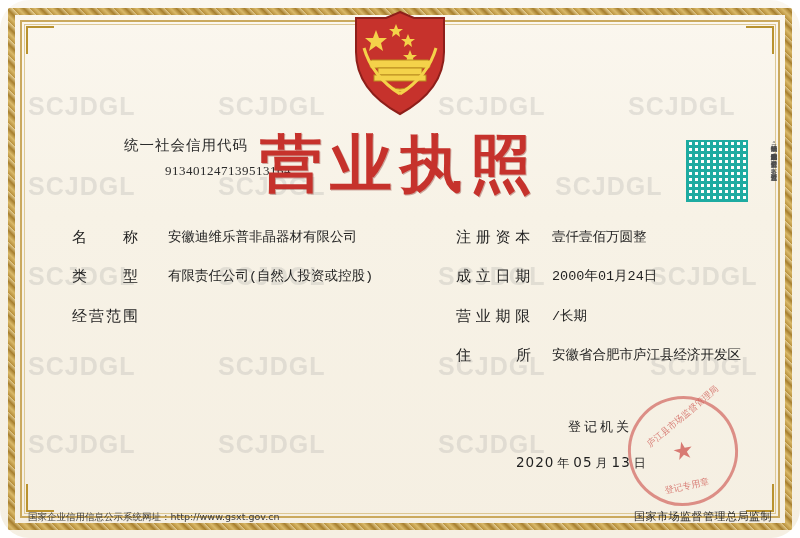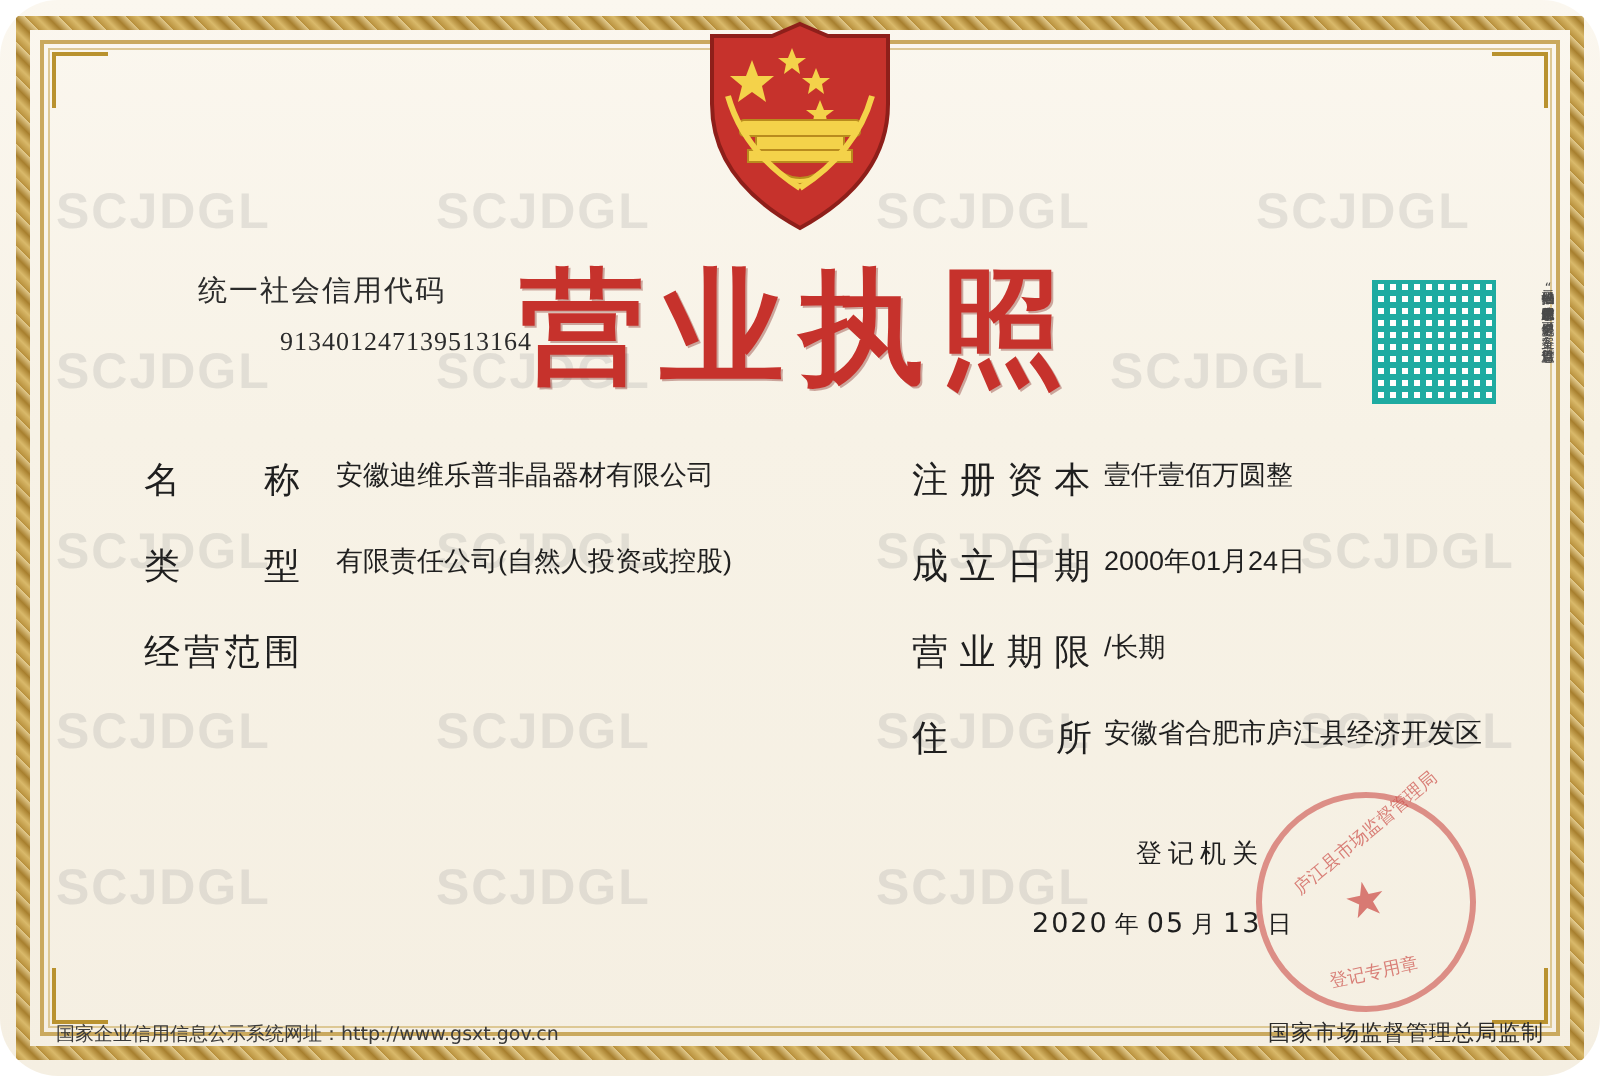--- a/index.html
+++ b/index.html
@@ -75,21 +75,21 @@
     left: 50%;
     transform: translateX(-50%);
     top: 8px;
     width: 120px;
     height: 116px;
   }
 
   
   .credit-code {
     position: absolute;
-    left: 56px;
+    left: 81px;
     top: 136px;
     width: 210px;
     text-align: center;
     color: #2b2b2b;
   }
   .credit-code .cc-label {
     font-size: 14.5px;
     letter-spacing: 1px;
     margin-bottom: 8px;
     font-family: "DejaVu Sans", sans-serif;
@@ -164,29 +164,29 @@
   }
   .row {
     display: flex;
     align-items: flex-start;
     margin-bottom: 19px;
   }
   .lab {
     flex: 0 0 auto;
     width: 96px;
     font-family: "DejaVu Sans", sans-serif;
-    font-size: 18px;
+    font-size: 15px;
     color: #1f1f1f;
     letter-spacing: 2px;
     display: flex;
     justify-content: space-between;
   }
   .lab.lab4 { letter-spacing: 0; }
   .val {
-    font-family: Liberation Sans, sans-serif;
+    font-family: Liberation Mono, monospace;
     font-size: 13.5px;
     color: #1f1f1f;
     line-height: 1.5;
   }
   .val.small {
     font-size: 10.5px;
     line-height: 1.55;
     letter-spacing: 0px;
     max-width: 272px;
   }

